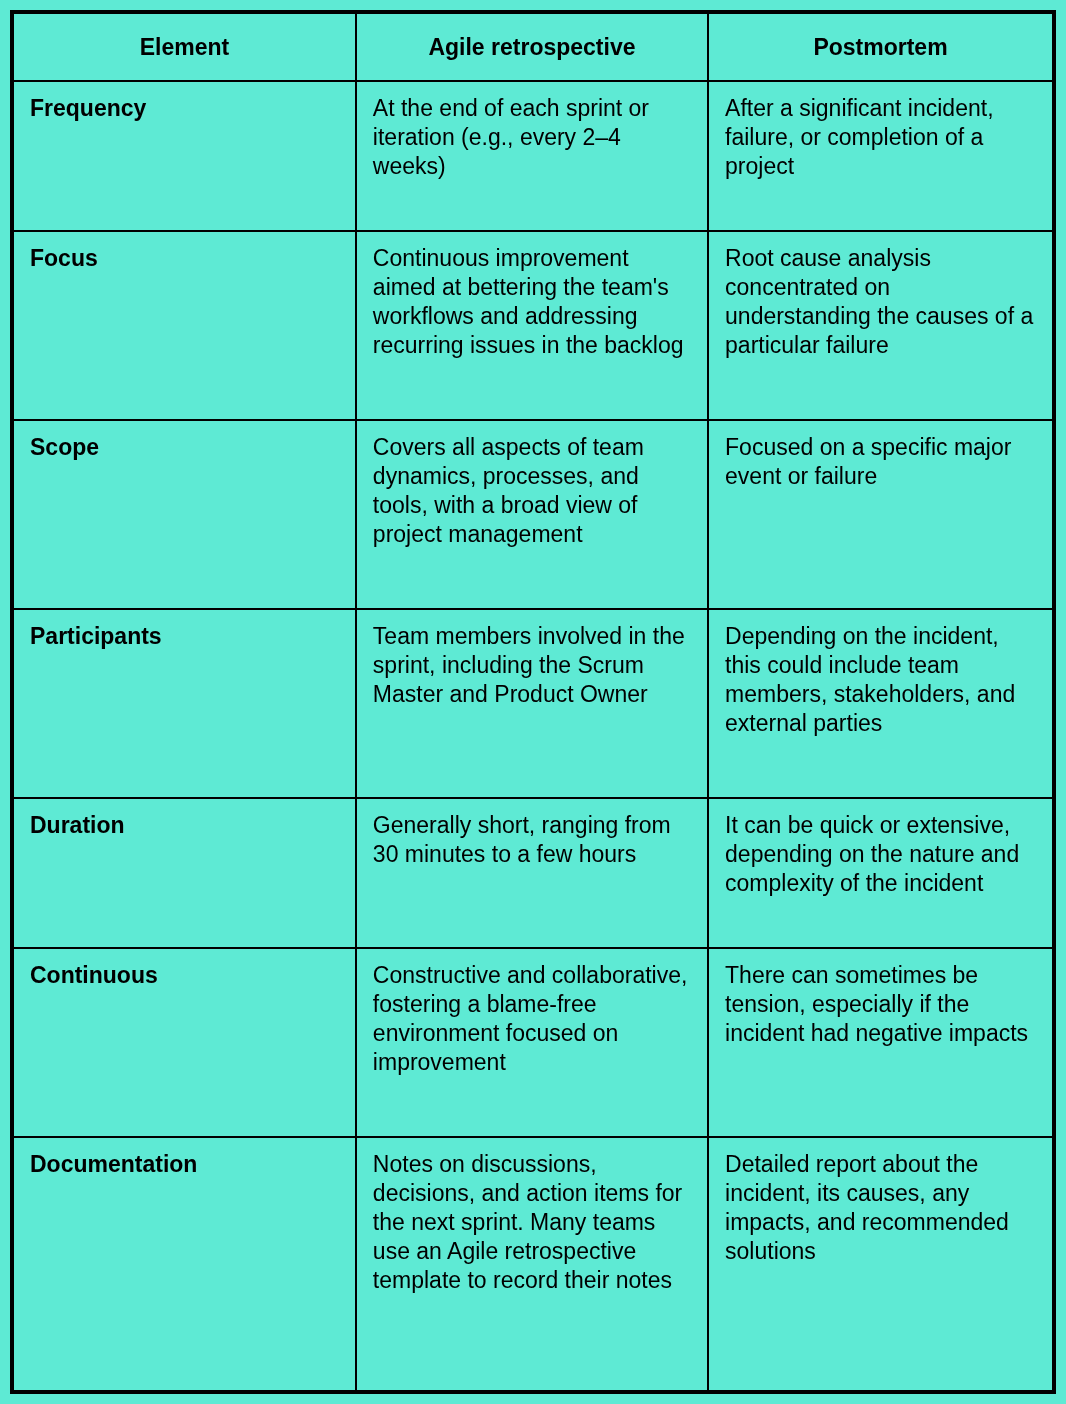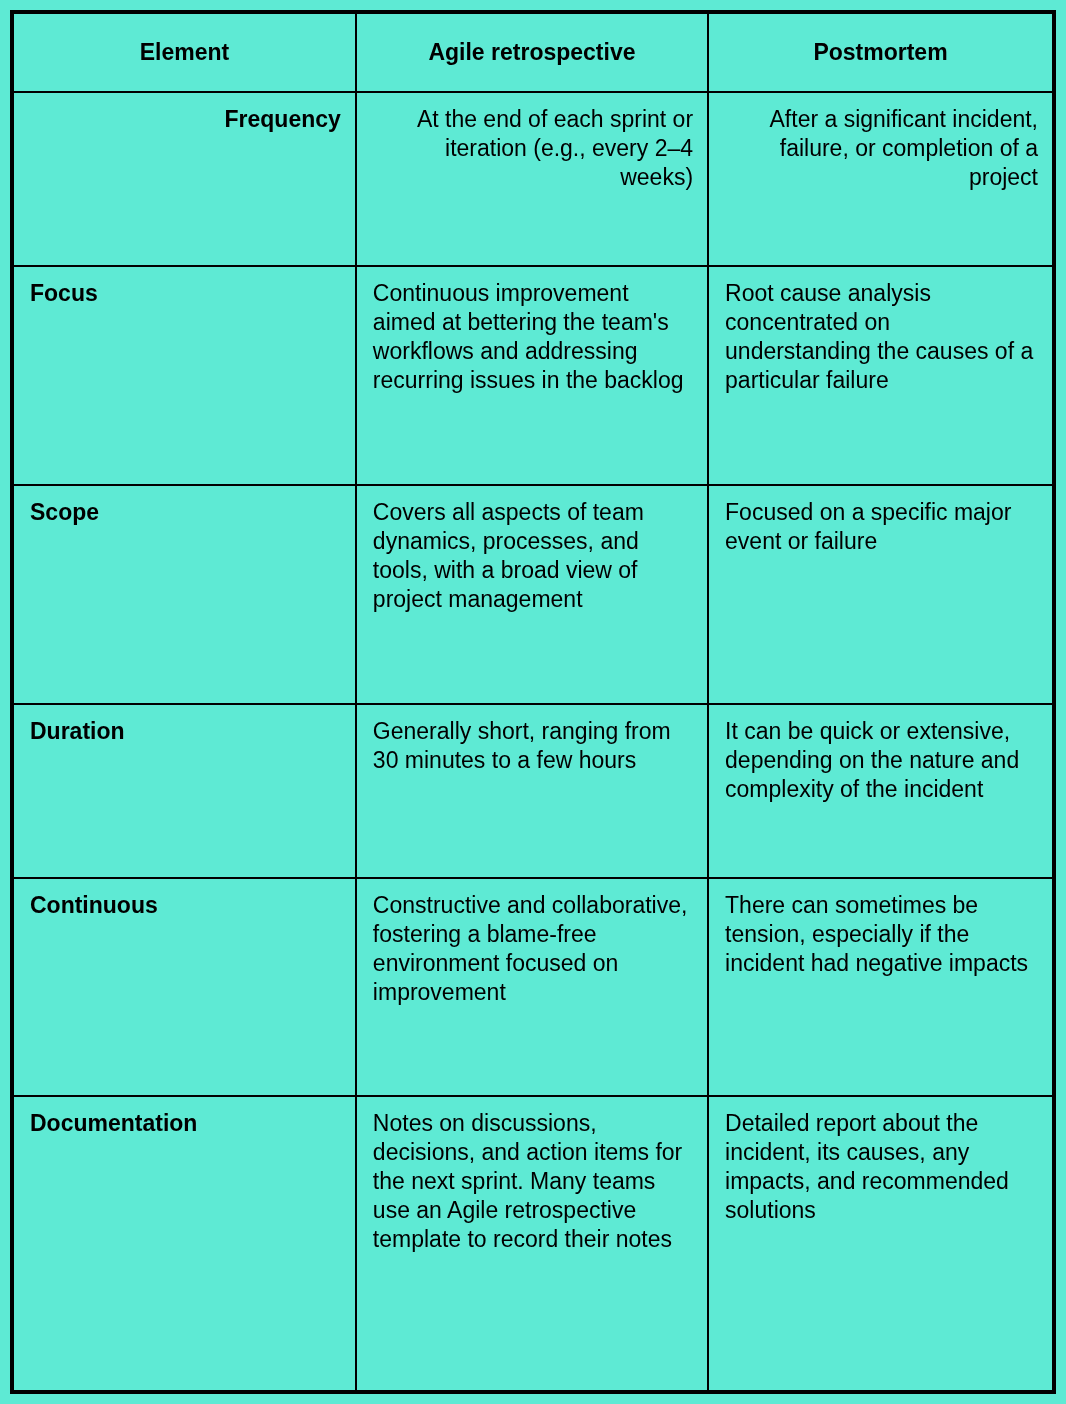--- a/index.html
+++ b/index.html
@@ -48,21 +48,21 @@
   }
   td.element-col {
     font-weight: bold;
   }
   col.c1 { width: 330px; }
   col.c2 { width: 338px; }
   col.c3 { width: 332px; }
 
   tr.h-header { height: 52px; }
   tr.h-purpose { height: 168px; }
-  tr.h-frequency { height: 110px; text-align: right; }
+  tr.h-frequency { height: 110px; }
   tr.h-focus { height: 125px; margin-top: 28px; }
   tr.h-scope { height: 140px; }
   tr.h-participants { height: 140px; }
   tr.h-duration { height: 110px; }
   tr.h-output { height: 168px; }
   tr.h-atmosphere { height: 140px; }
   tr.h-documentation { height: 192px; }
 </style>
 </head>
 <body>
@@ -93,20 +93,25 @@
         <td>Continuous improvement aimed at bettering the team's workflows and addressing recurring issues in the backlog</td>
         <td>Root cause analysis concentrated on understanding the causes of a particular failure</td>
       </tr>
 
       <tr class="h-scope">
         <td class="element-col">Scope</td>
         <td>Covers all aspects of team dynamics, processes, and tools, with a broad view of project management</td>
         <td>Focused on a specific major event or failure</td>
       </tr>
 
+      <tr class="h-participants">
+        <td class="element-col">Participants</td>
+        <td>Team members involved in the sprint, including the Scrum Master and Product Owner</td>
+        <td>Depending on the incident, this could include team members, stakeholders, and external parties</td>
+      </tr>
 
       <tr class="h-duration">
         <td class="element-col">Duration</td>
         <td>Generally short, ranging from 30 minutes to a few hours</td>
         <td>It can be quick or extensive, depending on the nature and complexity of the incident</td>
       </tr>
 
 
       <tr class="h-atmosphere">
         <td class="element-col">Continuous</td>

